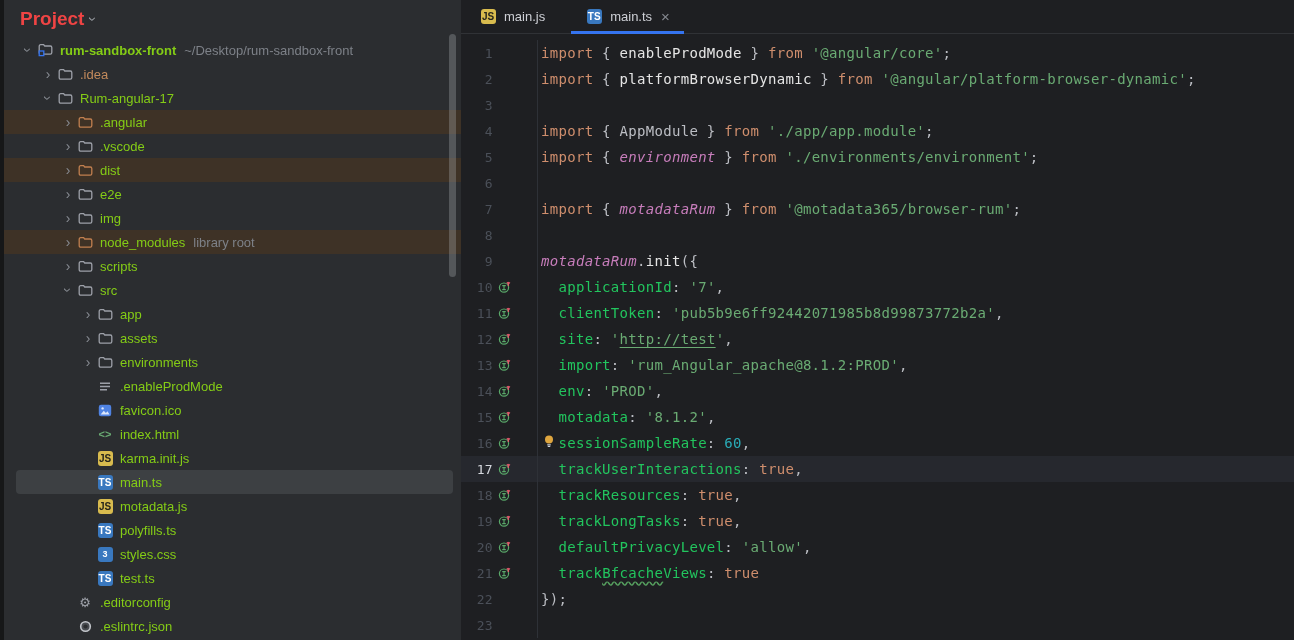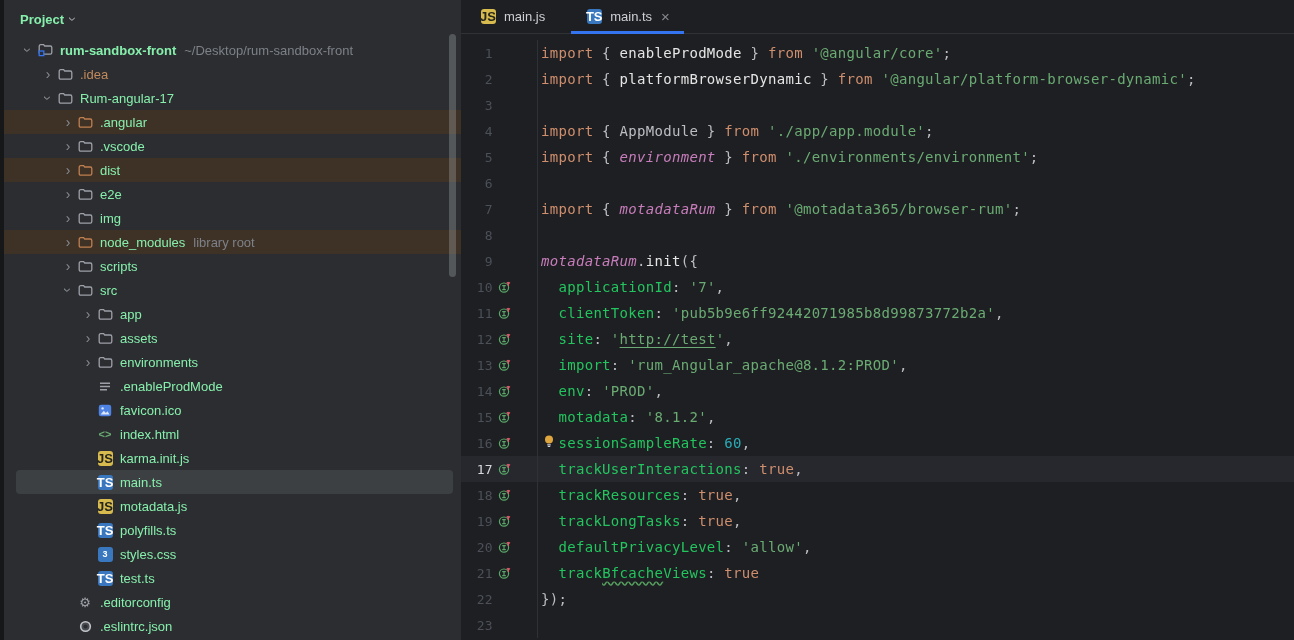--- a/index.html
+++ b/index.html
@@ -7,39 +7,39 @@
   .app {
     width:1294px; height:640px; display:flex; overflow:hidden;
     font-family:"Liberation Sans", sans-serif; color:#dfe1e5;
     background:#1e1f22; position:relative;
   }
   
   .stripe { width:4px; height:100%; background:#161718; flex:none; }
   
   .panel { width:457px; height:100%; background:#2b2d30; flex:none; position:relative; overflow:hidden; }
   .panel-header { height:38px; display:flex; align-items:center; padding-left:16px; gap:6px; }
-  .panel-title { font-size:13px; font-weight:700; color:#86efac; }
+  .panel-title { font-size:19px; font-weight:700; color:#ef4444; }
   .hdr-chev { color:#9da0a6; font-size:14px; display:inline-block; transform:rotate(90deg) translateY(-1px); line-height:1; }
   .tree { font-size:13px; }
   .trow { height:24px; display:flex; align-items:center; white-space:nowrap; }
   .trow.excluded { background:#3e3226; }
   .trow.selected { background:#3d4043; border-radius:4px; margin-left:12px; margin-right:8px; }
   .trow.selected .ind { width:calc(var(--ind) - 12px) !important; }
   .ind { flex:none; }
   .chev { flex:none; width:16px; text-align:center; color:#878b92; font-size:14px; line-height:1; cursor:pointer; }
   .chev.open { transform:rotate(90deg); }
   .ticon { flex:none; width:18px; display:inline-flex; justify-content:center; align-items:center; margin-right:6px; }
   .badge { width:15px; height:15px; border-radius:3px; display:inline-flex; align-items:center; justify-content:center;
-           font-family:"Liberation Sans", sans-serif; font-weight:700; font-size:13px; letter-spacing:0; }
+           font-family:"Liberation Sans", sans-serif; font-weight:700; font-size:10px; letter-spacing:0; }
   .badge.js  { background:#d8bb4e; color:#26251c; }
   .badge.ts  { background:#3978bf; color:#fff; }
   .badge.css { background:#3978bf; color:#fff; font-size:9px; }
   .badge.html{ background:transparent; color:#6aab73; font-size:11px; font-weight:700; width:auto; }
   .gearch { color:#9da0a8; font-size:13px; line-height:1; }
-  .lbl { color:#86efac; }
+  .lbl { color:#84cc16; }
   .lbl.bold { font-weight:700; }
   .lbl.orange { color:#c28a5c; }
   .sfx { color:#7d8188; margin-left:8px; }
   .pscroll { position:absolute; right:5px; top:34px; width:7px; height:243px;
              background:rgba(180,184,190,.30); border-radius:4px; }
   
   .editor { flex:1; height:100%; display:flex; flex-direction:column; background:#1e1f22; min-width:0; }
   .tabbar { height:34px; flex:none; display:flex; align-items:stretch; border-bottom:1px solid #303236; padding-left:4px; }
   .tab { display:flex; align-items:center; gap:7px; padding:0 14px; position:relative; font-size:13px; color:#ced0d6; cursor:pointer; }
   .tab.first { margin-right:12px; }

